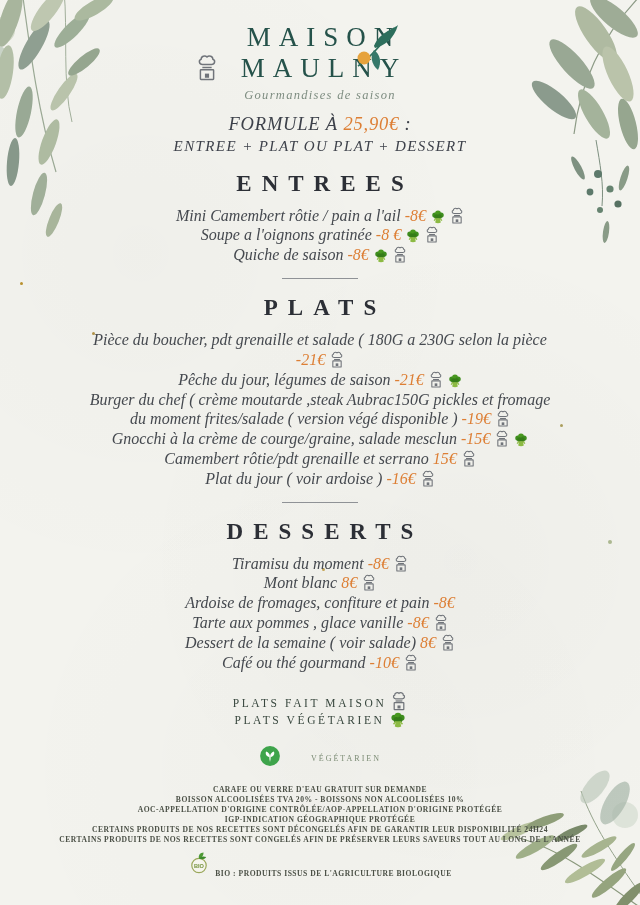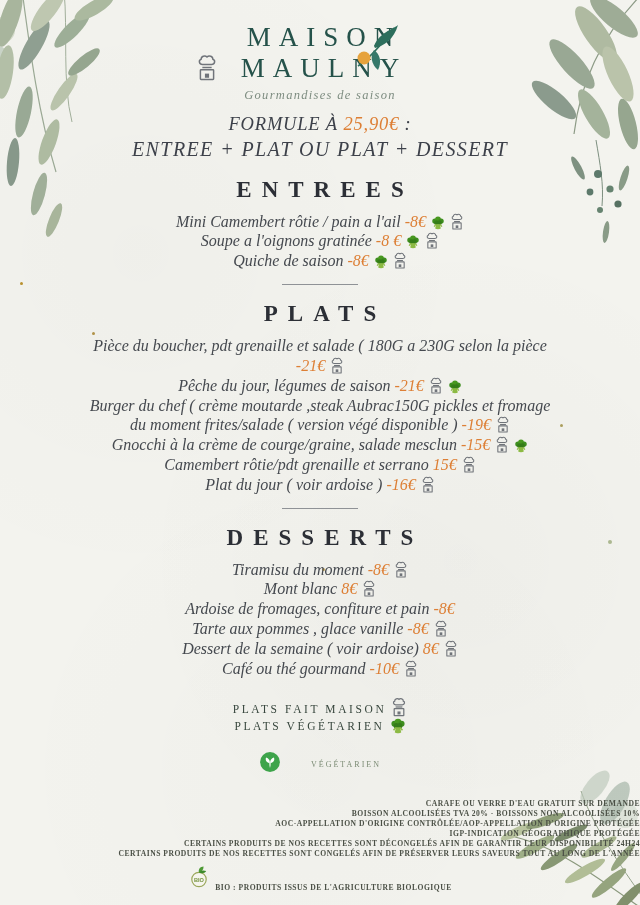--- a/index.html
+++ b/index.html
@@ -22,39 +22,39 @@
   
   .brand{margin-top:22px;font-size:27px;letter-spacing:8px;text-indent:8px;
          color:#25524a;line-height:1.14;font-weight:normal;}
   .tagline{margin-top:4px;font-style:italic;font-size:12.5px;letter-spacing:1.3px;color:#7d8c80;}
   .logo-hat{position:absolute;left:196px;top:32px;}
   .logo-sprig{position:absolute;left:344px;top:2px;}
 
   
   .formule{margin-top:11px;font-style:italic;color:#3d414a;}
   .formule .l1{font-size:18.5px;letter-spacing:0.8px;}
-  .formule .l2{font-size:20px;letter-spacing:1.4px;margin-top:3px;}
+  .formule .l2{font-size:15px;letter-spacing:1.4px;margin-top:3px;}
   .accent{color:#dd7f35;}
 
   
   .sec-title{font-size:23px;letter-spacing:10px;text-indent:10px;color:#2c2f36;
              font-weight:bold;margin:16px 8px 9px;}
   .divider{width:76px;border-top:1.4px solid #8f9296;margin:13px auto 1px;}
   .item{font-style:italic;font-size:16px;color:#45494f;line-height:1.24;padding:0 6px;}
   .item .price{color:#dd7f35;}
   .mi{display:inline-block;vertical-align:-3px;margin-left:5px;line-height:0;}
 
   
   .price-note{margin-top:15px;font-size:12.5px;color:#2b2f36;letter-spacing:0.3px;}
   .legend{margin-top:18px;}
   .legend-row{font-size:11.5px;letter-spacing:2.6px;color:#37463d;line-height:1.55;}
   .legend-row .mi{vertical-align:-4px;}
   .veg-row{margin-top:15px;display:flex;justify-content:center;align-items:center;gap:30px;}
   .veg-label{font-size:8px;letter-spacing:2px;color:#7b8b74;}
-  .fineprint{margin-top:22px;text-align:right;}
+  .fineprint{margin-top:14px;}
   .fp-line{font-size:7.6px;font-weight:bold;letter-spacing:0.5px;color:#4b5046;line-height:1.3;}
   .bio-row{margin-top:8px;display:flex;justify-content:center;align-items:flex-end;gap:1px;}
 </style>
 </head>
 <body>
 
 <div class="page">
 
   <svg class="deco tl" width="180" height="248" viewBox="0 0 180 248">
     <g opacity="0.85">
@@ -322,21 +322,21 @@
           <div><span>Tarte aux pommes , glace vanille </span><span class="price">-8€</span><span class="mi"><svg width="14" height="17" viewBox="0 0 18 22">
                 <g fill="none" stroke="#70747a" stroke-width="1.4">
                   <path d="M5.2 8.5 C2.6 8.5 1.8 5.2 4.2 4.3 C4.1 1.8 7.4 0.8 9 2.4 C10.6 0.8 13.9 1.8 13.8 4.3 C16.2 5.2 15.4 8.5 12.8 8.5 Z"></path>
                   <line x1="5.2" y1="11" x2="12.8" y2="11"></line>
                   <rect x="3.6" y="12.8" width="10.8" height="8" rx="0.5"></rect>
                   <rect x="7.3" y="16" width="3.4" height="3.4" fill="#70747a" stroke="none"></rect>
                 </g>
               </svg></span></div>
         </div>
         <div class="item">
-          <div><span>Dessert de la semaine ( voir ardoise) </span><span class="price">8€</span><span class="mi"><svg width="14" height="17" viewBox="0 0 18 22">
+          <div><span>Dessert de la semaine ( voir salade) </span><span class="price">8€</span><span class="mi"><svg width="14" height="17" viewBox="0 0 18 22">
                 <g fill="none" stroke="#70747a" stroke-width="1.4">
                   <path d="M5.2 8.5 C2.6 8.5 1.8 5.2 4.2 4.3 C4.1 1.8 7.4 0.8 9 2.4 C10.6 0.8 13.9 1.8 13.8 4.3 C16.2 5.2 15.4 8.5 12.8 8.5 Z"></path>
                   <line x1="5.2" y1="11" x2="12.8" y2="11"></line>
                   <rect x="3.6" y="12.8" width="10.8" height="8" rx="0.5"></rect>
                   <rect x="7.3" y="16" width="3.4" height="3.4" fill="#70747a" stroke="none"></rect>
                 </g>
               </svg></span></div>
         </div>
         <div class="item">
           <div><span>Café ou thé gourmand </span><span class="price">-10€</span><span class="mi"><svg width="14" height="17" viewBox="0 0 18 22">

